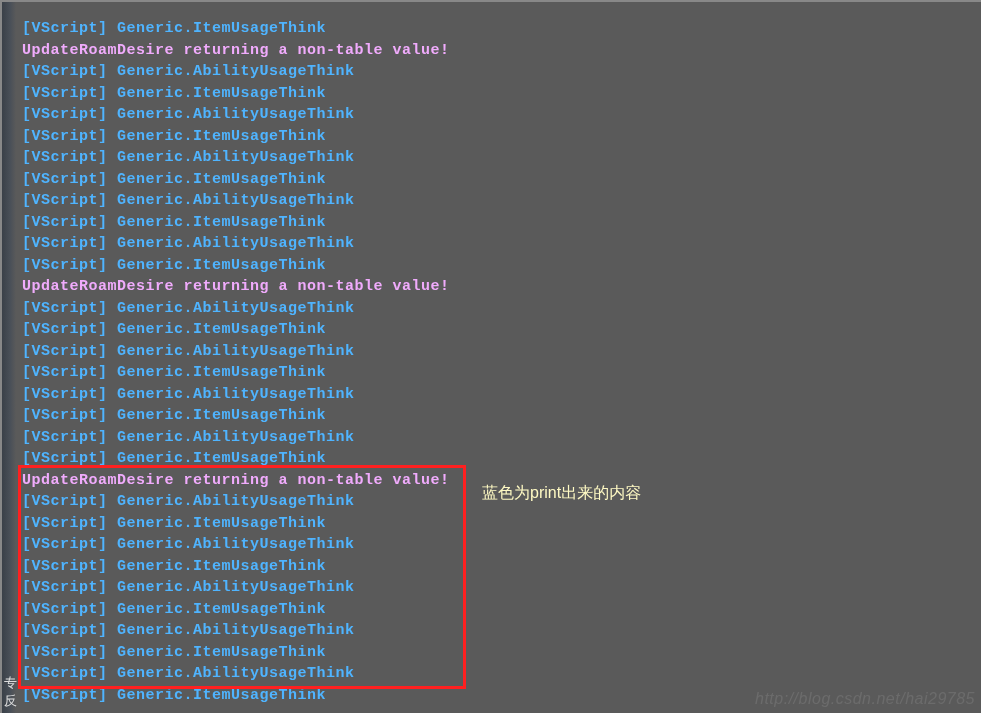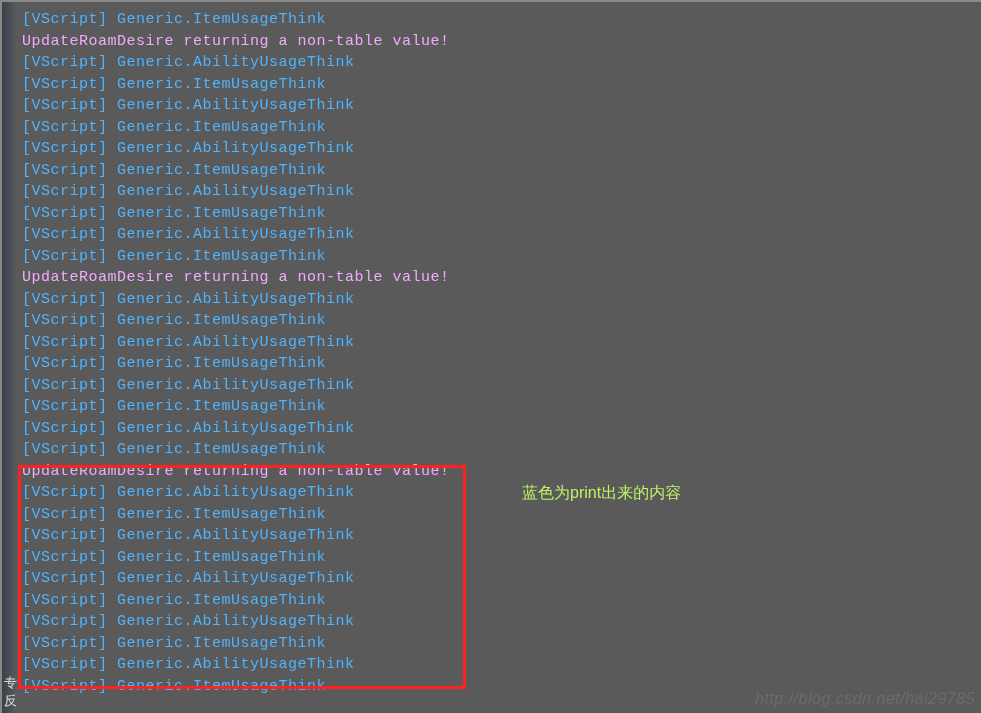--- a/index.html
+++ b/index.html
@@ -14,21 +14,22 @@
       font-family: 'Courier New', Consolas, monospace;
       font-size: 15px;
       line-height: 21.5px;
       overflow: hidden;
       position: relative;
       border: 2px solid #888;
       border-right: none;
       border-bottom: none;
     }
     .console {
-      padding: 7px 0 0 20px;
+      padding: 16px 0 0 20px;
+      font-weight: bold;
     }
     .line {
       white-space: pre;
       letter-spacing: 0.5px;
     }
     .bracket {
       color: #4fb4ff;
     }
     .msg {
       color: #4fb4ff;
@@ -40,23 +41,23 @@
       position: absolute;
       border: 3px solid #ff2020;
       left: 16px;
       top: 463px;
       width: 448px;
       height: 224px;
       pointer-events: none;
     }
     .annotation {
       position: absolute;
-      left: 520px;
+      left: 480px;
       top: 480px;
-      color: #bef264;
+      color: #fef9c3;
       font-family: 'Microsoft YaHei', sans-serif;
       font-size: 16px;
       letter-spacing: 0px;
     }
     .watermark {
       position: absolute;
       right: 6px;
       bottom: 4px;
       color: #7a7a7a;
       font-family: Arial, sans-serif;

